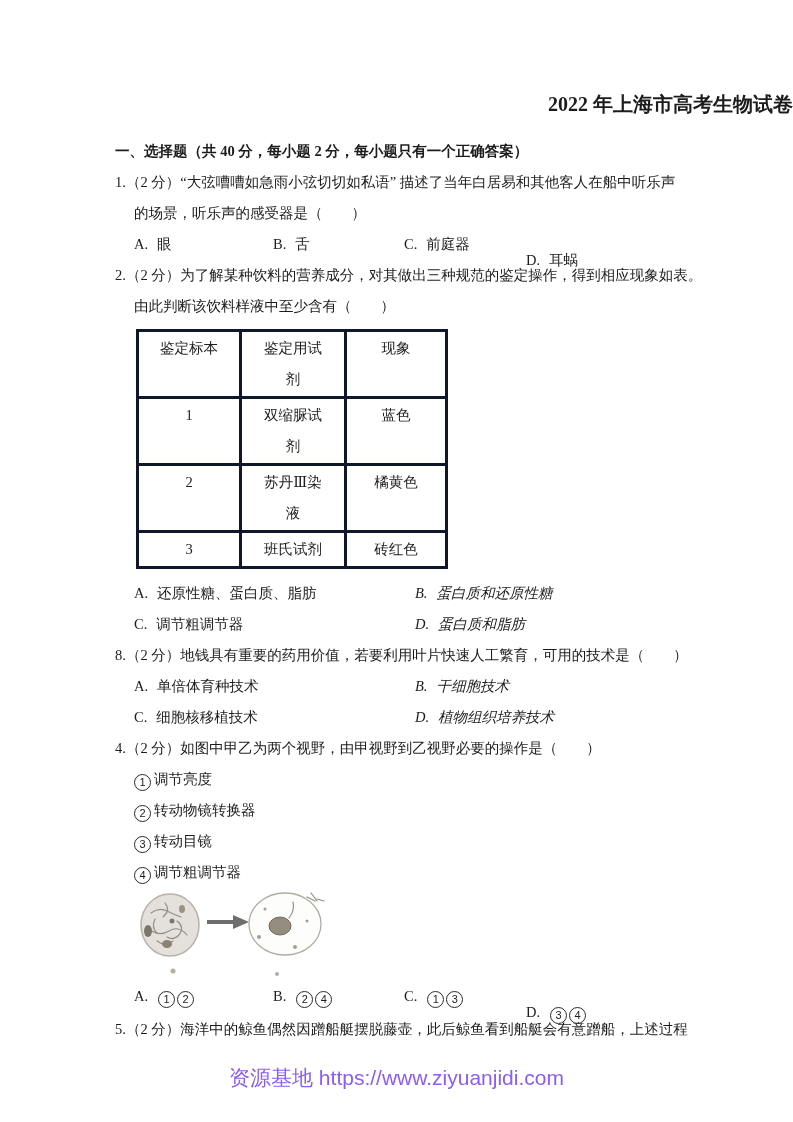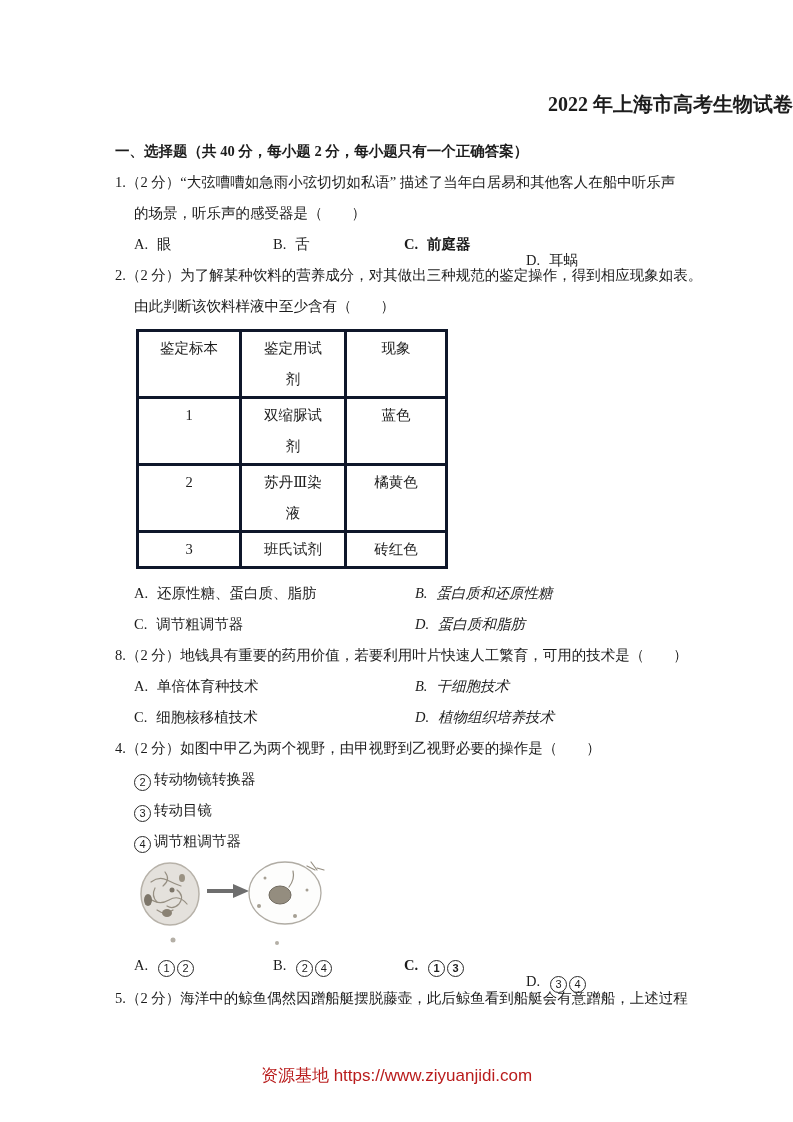--- a/index.html
+++ b/index.html
@@ -11,41 +11,41 @@
     padding-top:88px;text-align:right;font-size:20px;line-height:32px;font-weight:bold;
   }
   .content{
     margin:16px 90px 0 115px;font-size:14.5px;line-height:31px;
   }
   .ln{white-space:nowrap;}
   .heading{font-weight:bold;}
   .indent{padding-left:19px;}
   .opt-row{position:relative;height:31px;}
   .opt{position:absolute;top:0;white-space:nowrap;}
-  .c1{left:19px;}  .c2{left:158px;}  .c3{left:289px;font-weight:bold;}  .c4{left:411px;margin-top:16px;}
+  .c1{left:19px;}  .c2{left:158px;}  .c3{left:289px;}  .c4{left:411px;margin-top:16px;}
   .cb{left:300px;font-style:italic;}
   .ol{margin-right:9px;}
   table.assay{border-collapse:collapse;margin:7px 0 9px 21px;font-size:14.5px;}
   table.assay td{
     border:3px solid #0f172a;text-align:center;vertical-align:top;
     line-height:31px;padding:1px 20px;
   }
   .w1{width:60px;} .w2{width:62px;} .w3{width:58px;}
   .fig-wrap{margin:3px 0 0 22px;height:90px;}
   .circ{
     display:inline-block;width:15px;height:15px;border:1px solid #2a2a2a;border-radius:50%;
     text-align:center;line-height:15px;font-size:11px;vertical-align:-2px;
     font-family:"Liberation Sans","DejaVu Sans",sans-serif;margin:0 1px;
   }
   .item .circ{margin:0 3px 0 0;}
   .footer{
     position:absolute;left:0;right:0;top:1064px;text-align:center;
   }
   .footer a{
-    color:#b91c1c;text-decoration:none;font-size:17px;
+    color:#8b5cf6;text-decoration:none;font-size:21px;
     font-family:"Liberation Sans","DejaVu Sans",sans-serif;
   }
   svg .sq{fill:none;stroke:#968f82;stroke-width:1.2;stroke-linecap:round;}
 </style>
 </head>
 <body>
 
 <div class="page">
 
   <div class="title">2022 年上海市高考生物试卷</div>
@@ -111,20 +111,21 @@
         <span class="opt cb"><span class="ol">B.</span><span>干细胞技术</span></span>
       </div>
       <div class="opt-row">
         <span class="opt c1"><span class="ol">C.</span><span>细胞核移植技术</span></span>
         <span class="opt cb"><span class="ol">D.</span><span>植物组织培养技术</span></span>
       </div>
     </div>
 
     <div>
       <div class="ln">4.（2 分）如图中甲乙为两个视野，由甲视野到乙视野必要的操作是（　　）</div>
+      <div class="ln indent item"><span class="circ">1</span><span>调节亮度</span></div>
       <div class="ln indent item"><span class="circ">2</span><span>转动物镜转换器</span></div>
       <div class="ln indent item"><span class="circ">3</span><span>转动目镜</span></div>
       <div class="ln indent item"><span class="circ">4</span><span>调节粗调节器</span></div>
 
       <div class="fig-wrap">
         <svg width="232" height="88" viewBox="0 0 232 88">
           <g>
             <ellipse cx="33" cy="34" rx="29" ry="31" fill="#e4e1dc" stroke="#b7b2a9" stroke-width="1.5"></ellipse>
             <path class="sq" d="M14 22 q8 -6 16 -2 t14 6"></path>
             <path class="sq" d="M12 38 q10 8 20 2 t18 4"></path>

